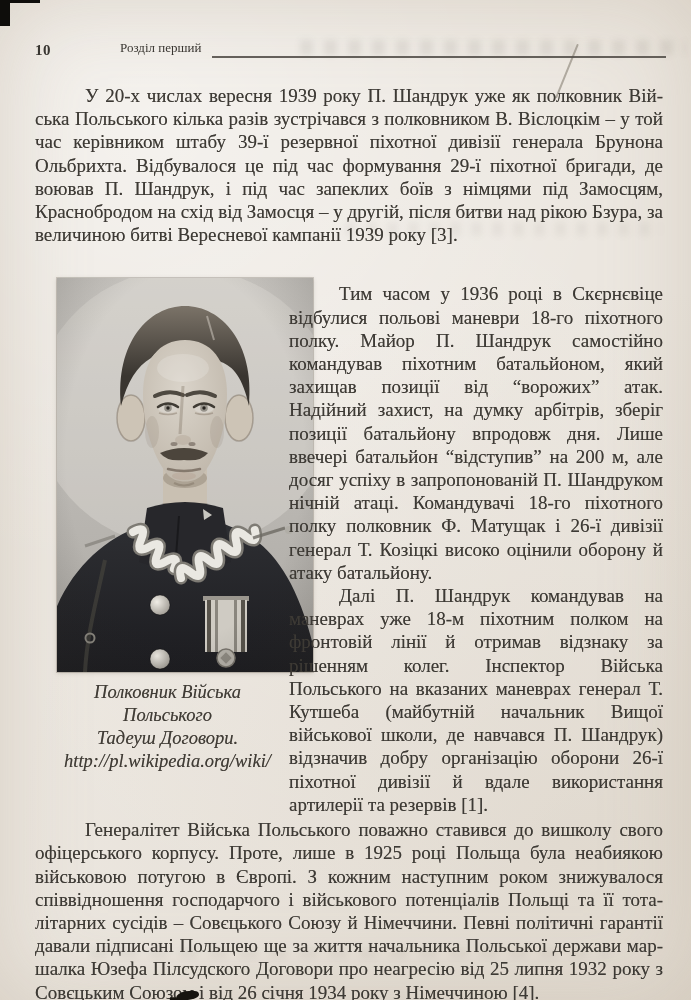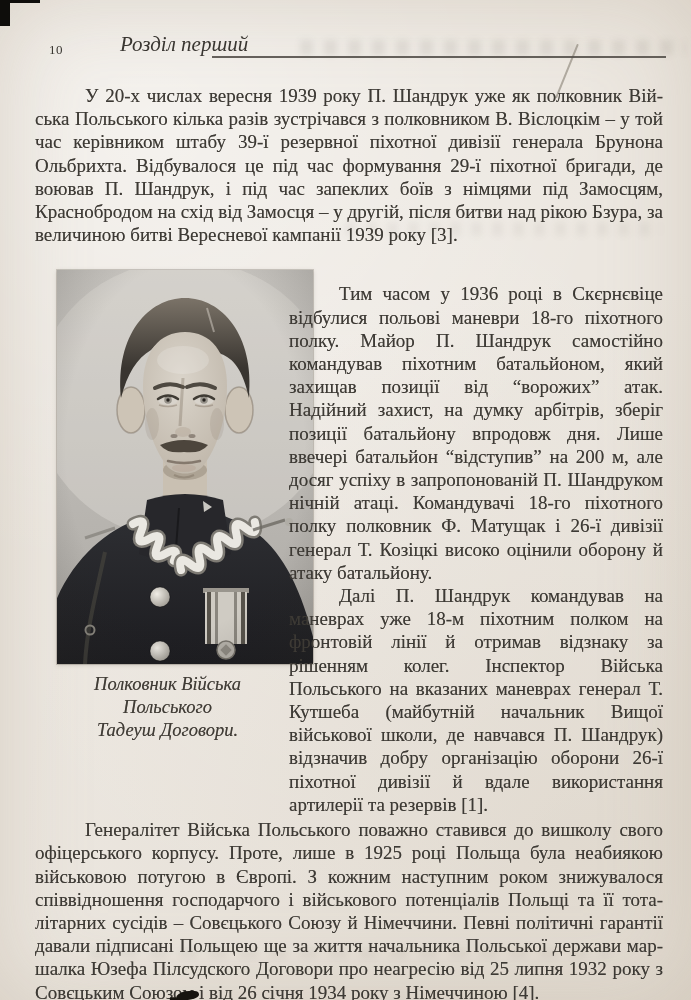--- a/index.html
+++ b/index.html
@@ -26,30 +26,30 @@
   .scratch{position:absolute;left:566px;top:42px;width:2px;height:58px;background:rgba(125,118,105,.55);
     transform:rotate(22deg);border-radius:2px;}
   .bleed{position:absolute;filter:blur(3px);opacity:.5;pointer-events:none;}
   .bleed-header{left:300px;top:40px;width:386px;height:15px;
     background:repeating-linear-gradient(90deg,rgba(95,88,78,.20) 0 13px,transparent 13px 24px);}
   .bleed-mid{left:345px;top:222px;width:316px;height:14px;opacity:.35;
     background:repeating-linear-gradient(90deg,rgba(95,88,78,.18) 0 11px,transparent 11px 21px);}
   .bleed-bottom{left:90px;top:948px;width:520px;height:11px;opacity:.30;
     background:repeating-linear-gradient(90deg,rgba(95,88,78,.18) 0 17px,transparent 17px 30px);}
   
-  .pgnum{position:absolute;left:49px;top:42px;font-size:13px;letter-spacing:.5px;color:#393631;}
-  .runhead{position:absolute;left:120px;top:32px;font-style:italic;font-size:21px;color:#393631;}
+  .pgnum{position:absolute;left:35px;top:42px;font-size:15px;letter-spacing:.5px;color:#393631;font-weight:bold;}
+  .runhead{position:absolute;left:120px;top:40px;font-size:13px;color:#393631;}
   .rule{position:absolute;left:212px;top:56px;width:454px;height:2px;background:#55514b;opacity:.9;}
   
   .bodytext{position:absolute;left:35px;top:84px;width:628px;
     font-size:19px;line-height:23.2px;text-align:justify;
     text-shadow:0 0 .4px rgba(62,57,50,.55);}
   .para{margin:0;text-indent:50px;hyphens:manual;font-family:Liberation Serif, serif;}
   .cols{display:flex;align-items:flex-start;}
-  .fig{margin:7px;flex:none;width:221px;margin-left:22px;margin-right:11px;padding-top:17px;}
+  .fig{margin:15px;flex:none;width:221px;margin-left:22px;margin-right:11px;padding-top:17px;}
   .photo{display:block;width:256px;height:394px;box-shadow:0 0 0 1px rgba(90,82,70,.25),0 1px 4px rgba(90,82,70,.25);}
   .figcap{margin-top:9px;text-align:center;font-style:italic;font-size:18.5px;line-height:23px;color:#403c36;text-indent:0;}
   .colright{flex:1;min-width:0;margin-top:36px;}
   .p-last{margin-top:2px;}
 </style>
 </head>
 <body>
 
 <div class="page">
 
@@ -177,20 +177,21 @@
           <rect x="177" y="322" width="3" height="52" fill="#8a867e"></rect>
           <rect x="184" y="322" width="4" height="52" fill="#57534b"></rect>
           <circle cx="169" cy="380" r="9" fill="#b5b1a9" stroke="#77736b" stroke-width="1.5"></circle>
           <rect x="165" y="376" width="8" height="8" fill="#8e8a82" transform="rotate(45 169 380)"></rect>
 
           <rect width="256" height="394" fill="url(#vig)"></rect>
         </svg>
         <figcaption class="figcap">
           <div>Полковник Війська Польського</div>
           <div>Тадеуш Договори.</div>
+          <div>http://pl.wikipedia.org/wiki/</div>
         </figcaption>
       </figure>
 
       <div class="colright">
         <p class="para">Тим часом у 1936 році в Скєрнєвіце відбулися польові маневри 18-го піхот­ного полку. Майор П. Шандрук самостій­но командував піхотним батальйоном, який захищав позиції від “ворожих” атак. Надійний захист, на думку арбіт­рів, зберіг позиції батальйону впродовж дня. Лише ввечері батальйон “відсту­пив” на 200 м, але досяг успіху в запро­понованій П. Шандруком нічній атаці. Командувачі 18-го піхотного полку пол­ковник Ф. Матущак і 26-ї дивізії генерал Т. Козіцкі високо оцінили оборону й ата­ку батальйону.</p>
         <p class="para">Далі П. Шандрук командував на маневрах уже 18-м піхотним полком на фронтовій лінії й отримав відзнаку за рішенням колег. Інспектор Війська Польського на вказаних маневрах гене­рал Т. Кутшеба (майбутній начальник Вищої військової школи, де навчався П. Шандрук) відзначив добру організа­цію оборони 26-ї піхотної дивізії й вдале використання артилерії та резервів [1].</p>
       </div>
     </div>
 
     <p class="para p-last">Генералітет Війська Польського поважно ставився до вишколу свого офіцерського корпусу. Проте, лише в 1925 році Польща була неабиякою військовою потугою в Європі. З кожним наступним роком знижувалося співвідношення господарчого і військового потенціалів Польщі та її тота­літарних сусідів – Совєцького Союзу й Німеччини. Певні політичні гарантії давали підписані Польщею ще за життя начальника Польської держави мар­шалка Юзефа Пілсудского Договори про неагресію від 25 липня 1932 року з Совєцьким Союзом і від 26 січня 1934 року з Німеччиною [4].</p>

